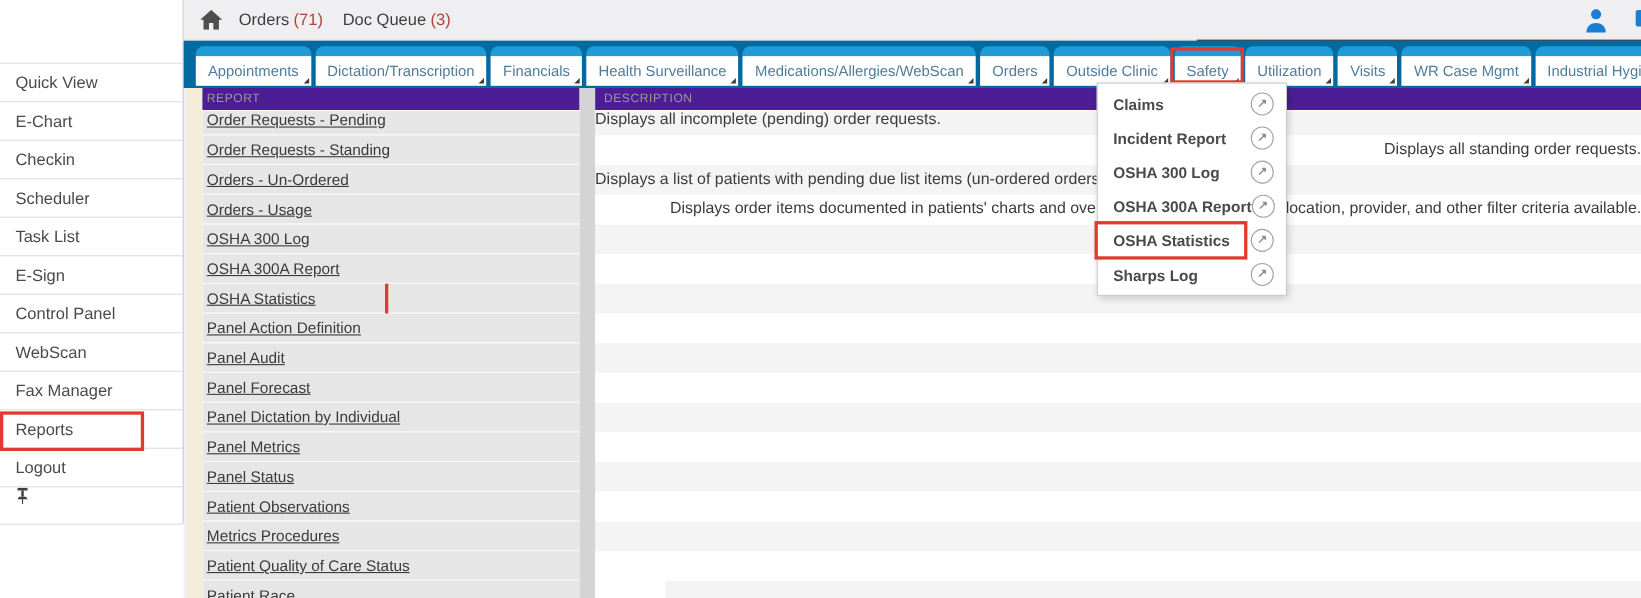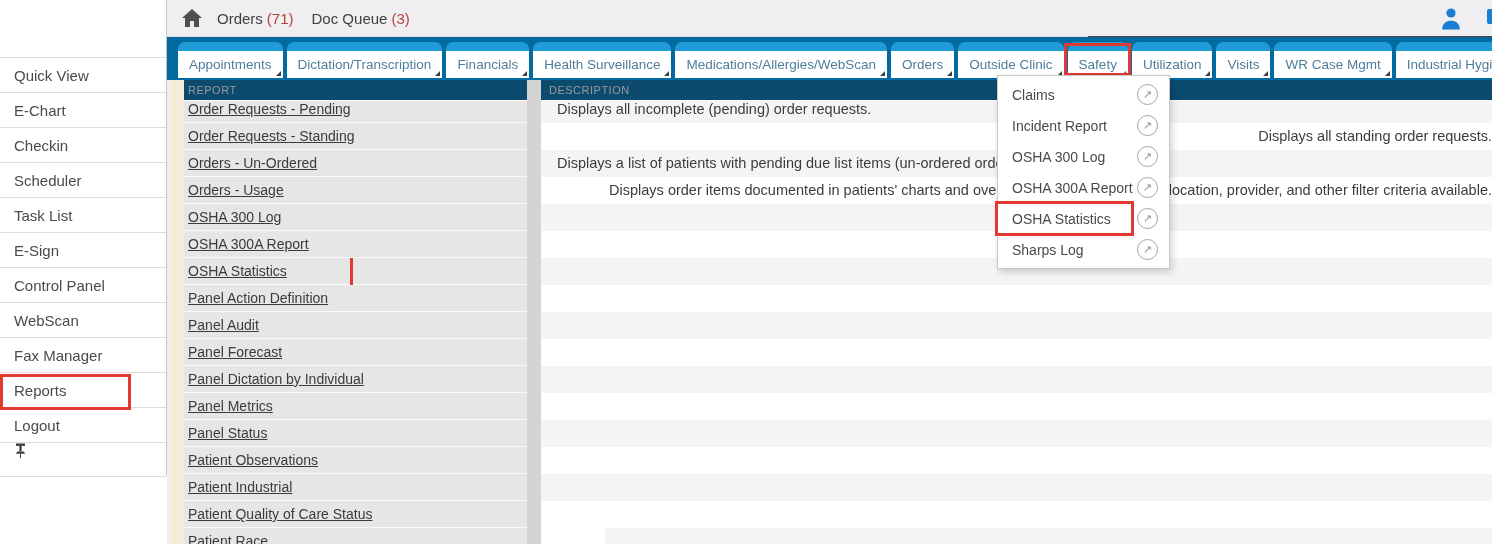--- a/index.html
+++ b/index.html
@@ -42,42 +42,42 @@
     justify-content:center; padding:0 11px; font-size:13.5px; color:#4f7d9c; white-space:nowrap;}
   .tab .tab-body::after{content:""; position:absolute; right:2px; bottom:2px;
     border-left:5px solid transparent; border-bottom:5px solid #3f3f3f;}
   .tab .redbox{left:-4px; right:-3px; top:1px; bottom:2px;}
 
   .beige-strip{position:absolute; left:170px; top:37px; width:14px; height:507px; background:#f2ecd9; z-index:6;}
 
   
   #content{position:absolute; left:184px; top:80px; right:0; bottom:0; z-index:8; background:#ffffff;}
   .thead{display:flex; height:20px; border-bottom:1px solid #ffffff;}
-  .th{font-size:11px; letter-spacing:.5px; color:#9a9a9a; background:#0c4a6e; line-height:20px;}
+  .th{font-size:11px; letter-spacing:.5px; color:#9a9a9a; background:#4c1d95; line-height:20px;}
   .th-report{width:343px; padding-left:4px; box-sizing:border-box;}
   .th-spacer{width:14px; background:#ebebeb;}
   .th-desc{flex:1; padding-left:8px;}
   .trow{display:flex; height:27px; overflow:hidden;}
   .trow.clip-top{height:22px;}
   .trow.clip-bottom{height:17px;gap:32px;}
   .rcell{position:relative; width:343px; background:#e6e6e6; border-bottom:1px solid #fafafa;
     box-sizing:border-box; padding-left:4px; line-height:26px; overflow:visible;}
   .rcell .rlink{font-size:14px; color:#3b3b3b; text-decoration:underline; white-space:nowrap; cursor:pointer; display:inline-block;}
   .clip-top .rcell .rlink, .clip-top .dcell .dtext{position:relative; top:-5px;}
   .rspacer{width:14px;}
-  .dcell{flex:1; line-height:26px; padding-left:16px; white-space:nowrap; overflow:hidden;}
+  .dcell{flex:1; line-height:26px; padding-left:0; white-space:nowrap; overflow:hidden;}
   .dcell .dtext{font-size:14.5px; color:#3c3c3c; display:inline-block;}
   .dcell.stripe{background:#f4f4f5;}
   .dcell.plain{background:#ffffff;text-align:right;}
   .vstrip{position:absolute; left:343px; top:0; bottom:0; width:14px; background:#d4d4d4; z-index:9; cursor:pointer;}
   .rcell .redbox{left:-12px; top:-4px; width:175px; height:30px;}
 
   
   #safety-menu{position:absolute; left:997px; top:75px; width:173px; background:#ffffff;
-    border:1px solid #c9c9c9; box-shadow:2px 3px 7px rgba(0,0,0,.18); padding:3px 0; z-index:20; box-sizing:border-box;}
+    border:1px solid #c9c9c9; box-shadow:2px 3px 7px rgba(0,0,0,.18); padding:3px 0; z-index:20; box-sizing:border-box;font-weight:bold;}
   .menu-item{position:relative; height:31px; display:flex; align-items:center; padding:0 11px 0 14px; cursor:pointer;}
   .menu-item .mlabel{flex:1; font-size:14px; color:#4a4a4a; white-space:nowrap;}
   .menu-item .go{width:19px; height:19px; border:1px solid #a3a3a3; border-radius:50%;
     color:#8f8f8f; font-size:11px; line-height:19px; text-align:center; flex:0 0 auto;}
   .menu-item .redbox{left:-3px; top:-2px; width:133px; height:29px;}
 
   svg{display:block;}
 </style>
 </head>
 <body>
@@ -280,21 +280,21 @@
         <div class="rcell"><span class="rlink">Panel Status</span></div>
         <div class="rspacer"></div>
         <div class="dcell stripe"><span class="dtext"></span></div>
       </div>
       <div class="trow">
         <div class="rcell"><span class="rlink">Patient Observations</span></div>
         <div class="rspacer"></div>
         <div class="dcell plain"><span class="dtext"></span></div>
       </div>
       <div class="trow">
-        <div class="rcell"><span class="rlink">Patient Industrial</span></div>
+        <div class="rcell"><span class="rlink">Metrics Procedures</span></div>
         <div class="rspacer"></div>
         <div class="dcell stripe"><span class="dtext"></span></div>
       </div>
       <div class="trow">
         <div class="rcell"><span class="rlink">Patient Quality of Care Status</span></div>
         <div class="rspacer"></div>
         <div class="dcell plain"><span class="dtext"></span></div>
       </div>
       <div class="trow clip-bottom">
         <div class="rcell"><span class="rlink">Patient Race</span></div>

